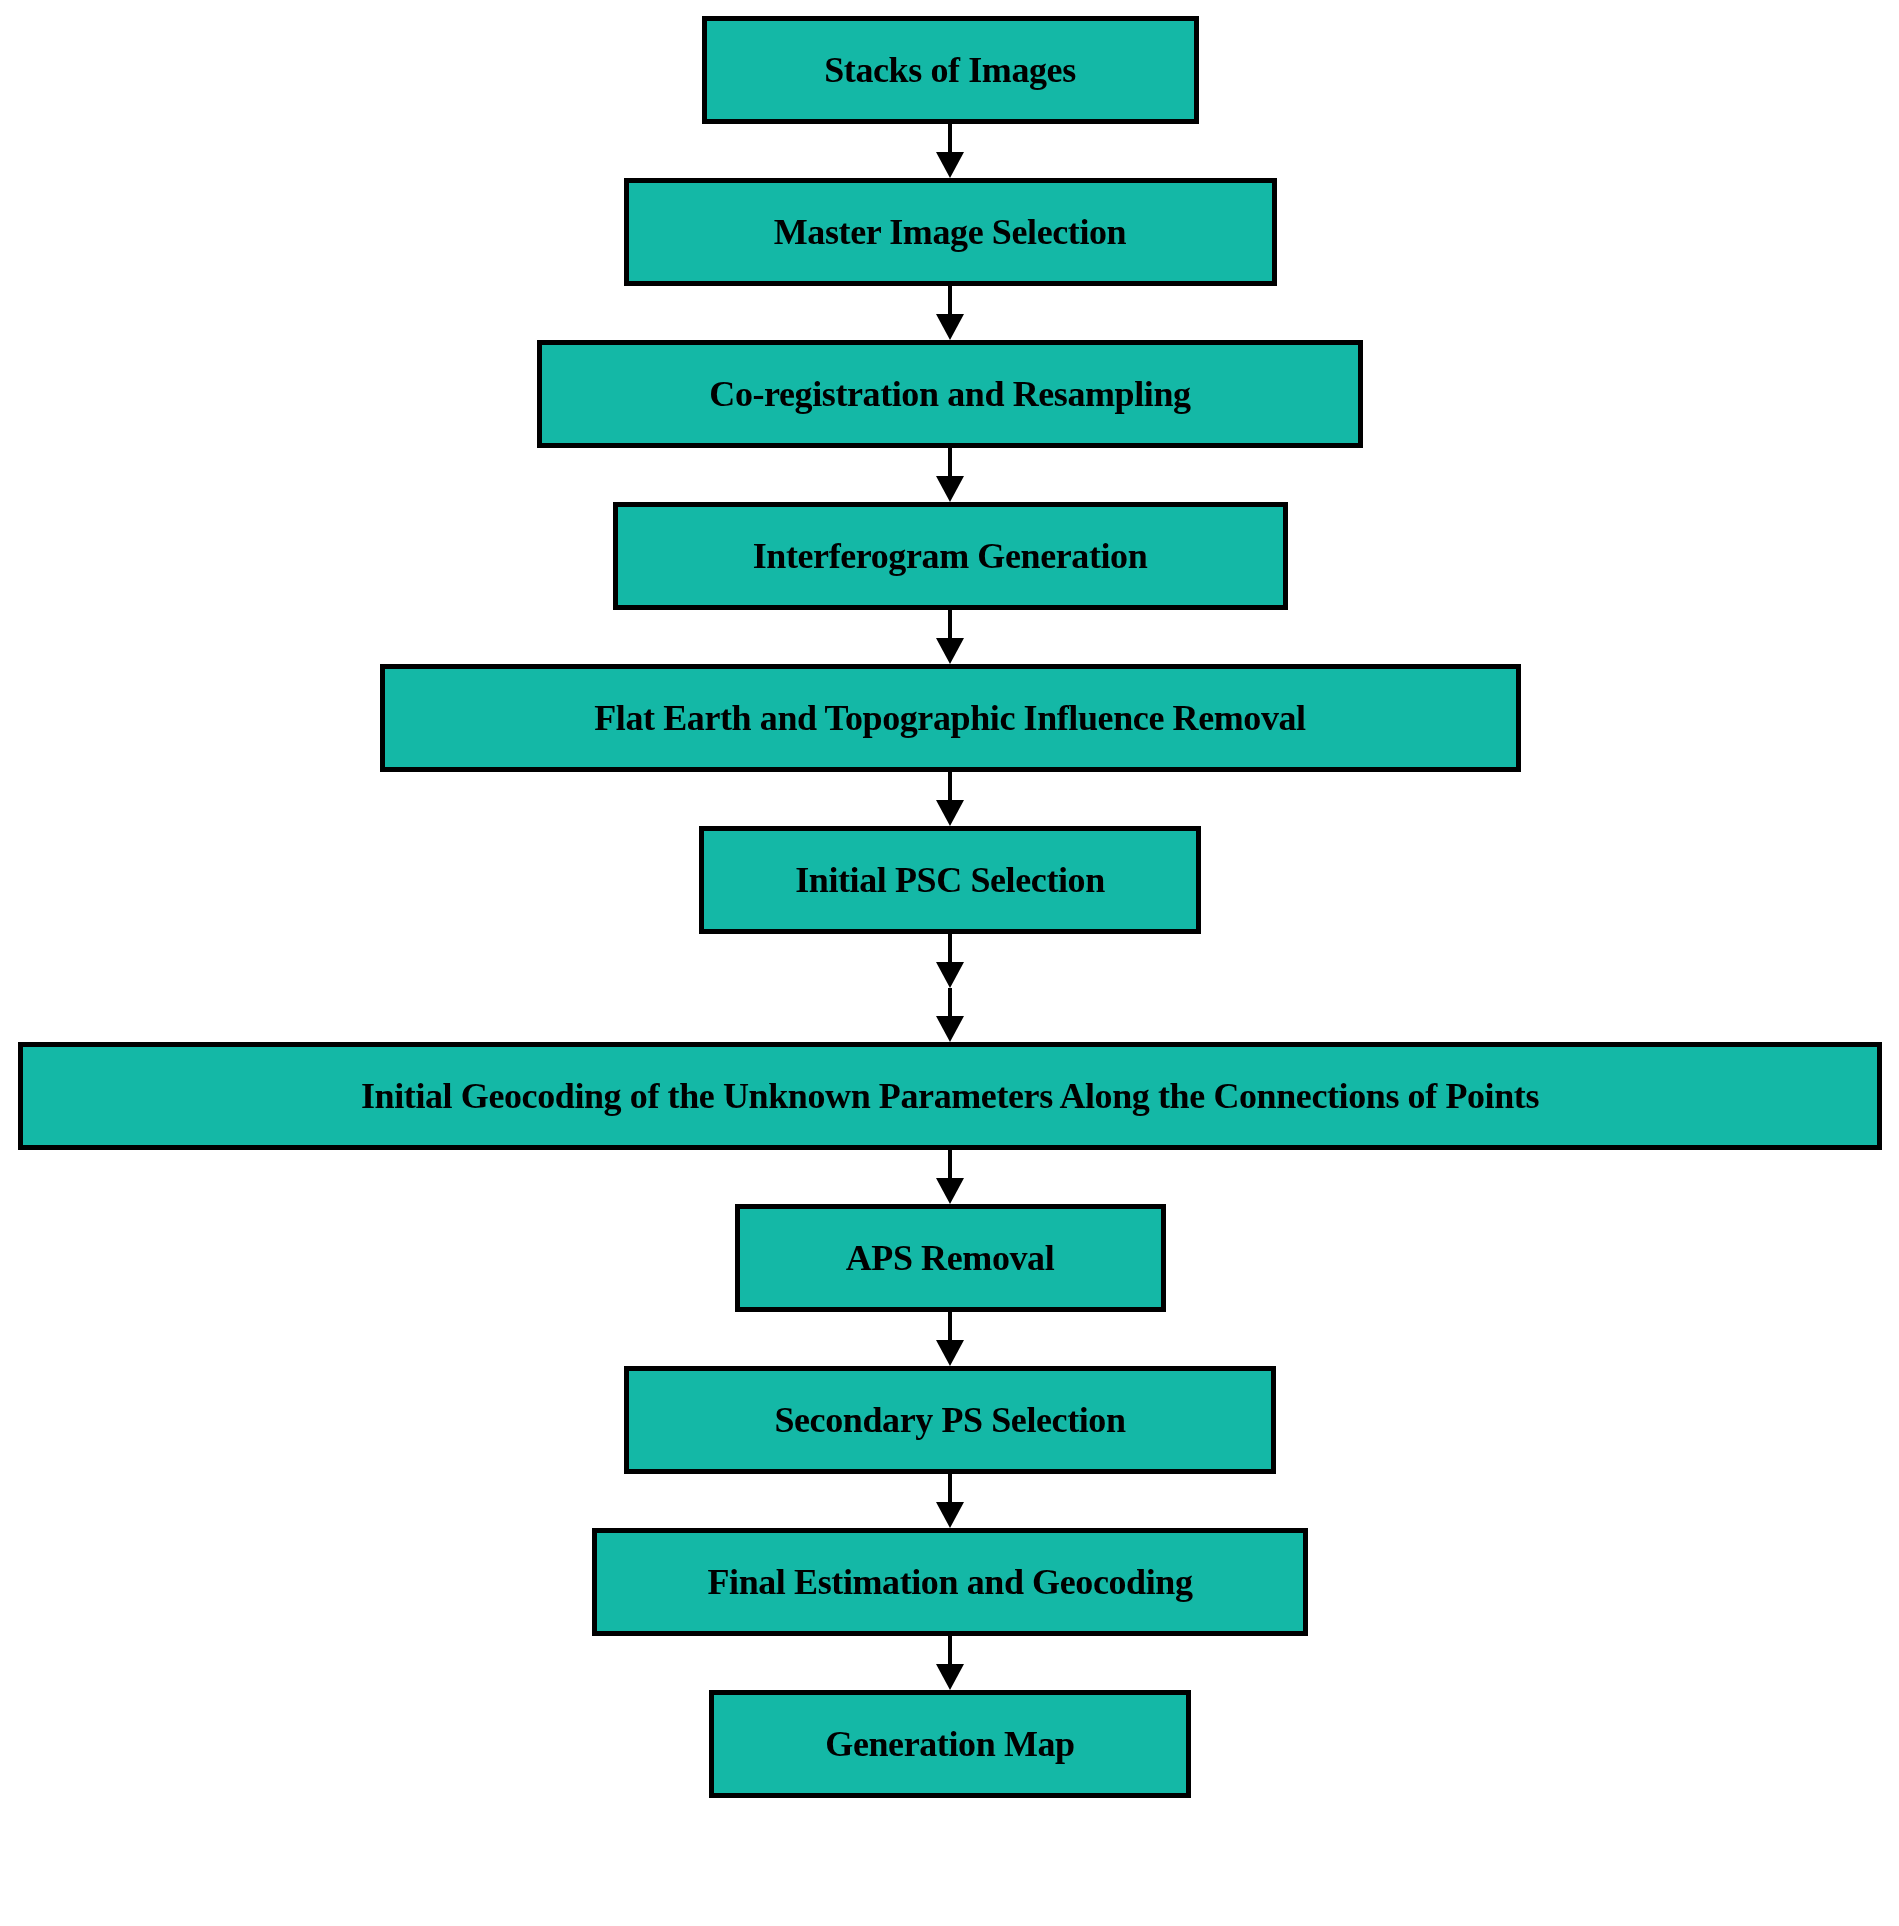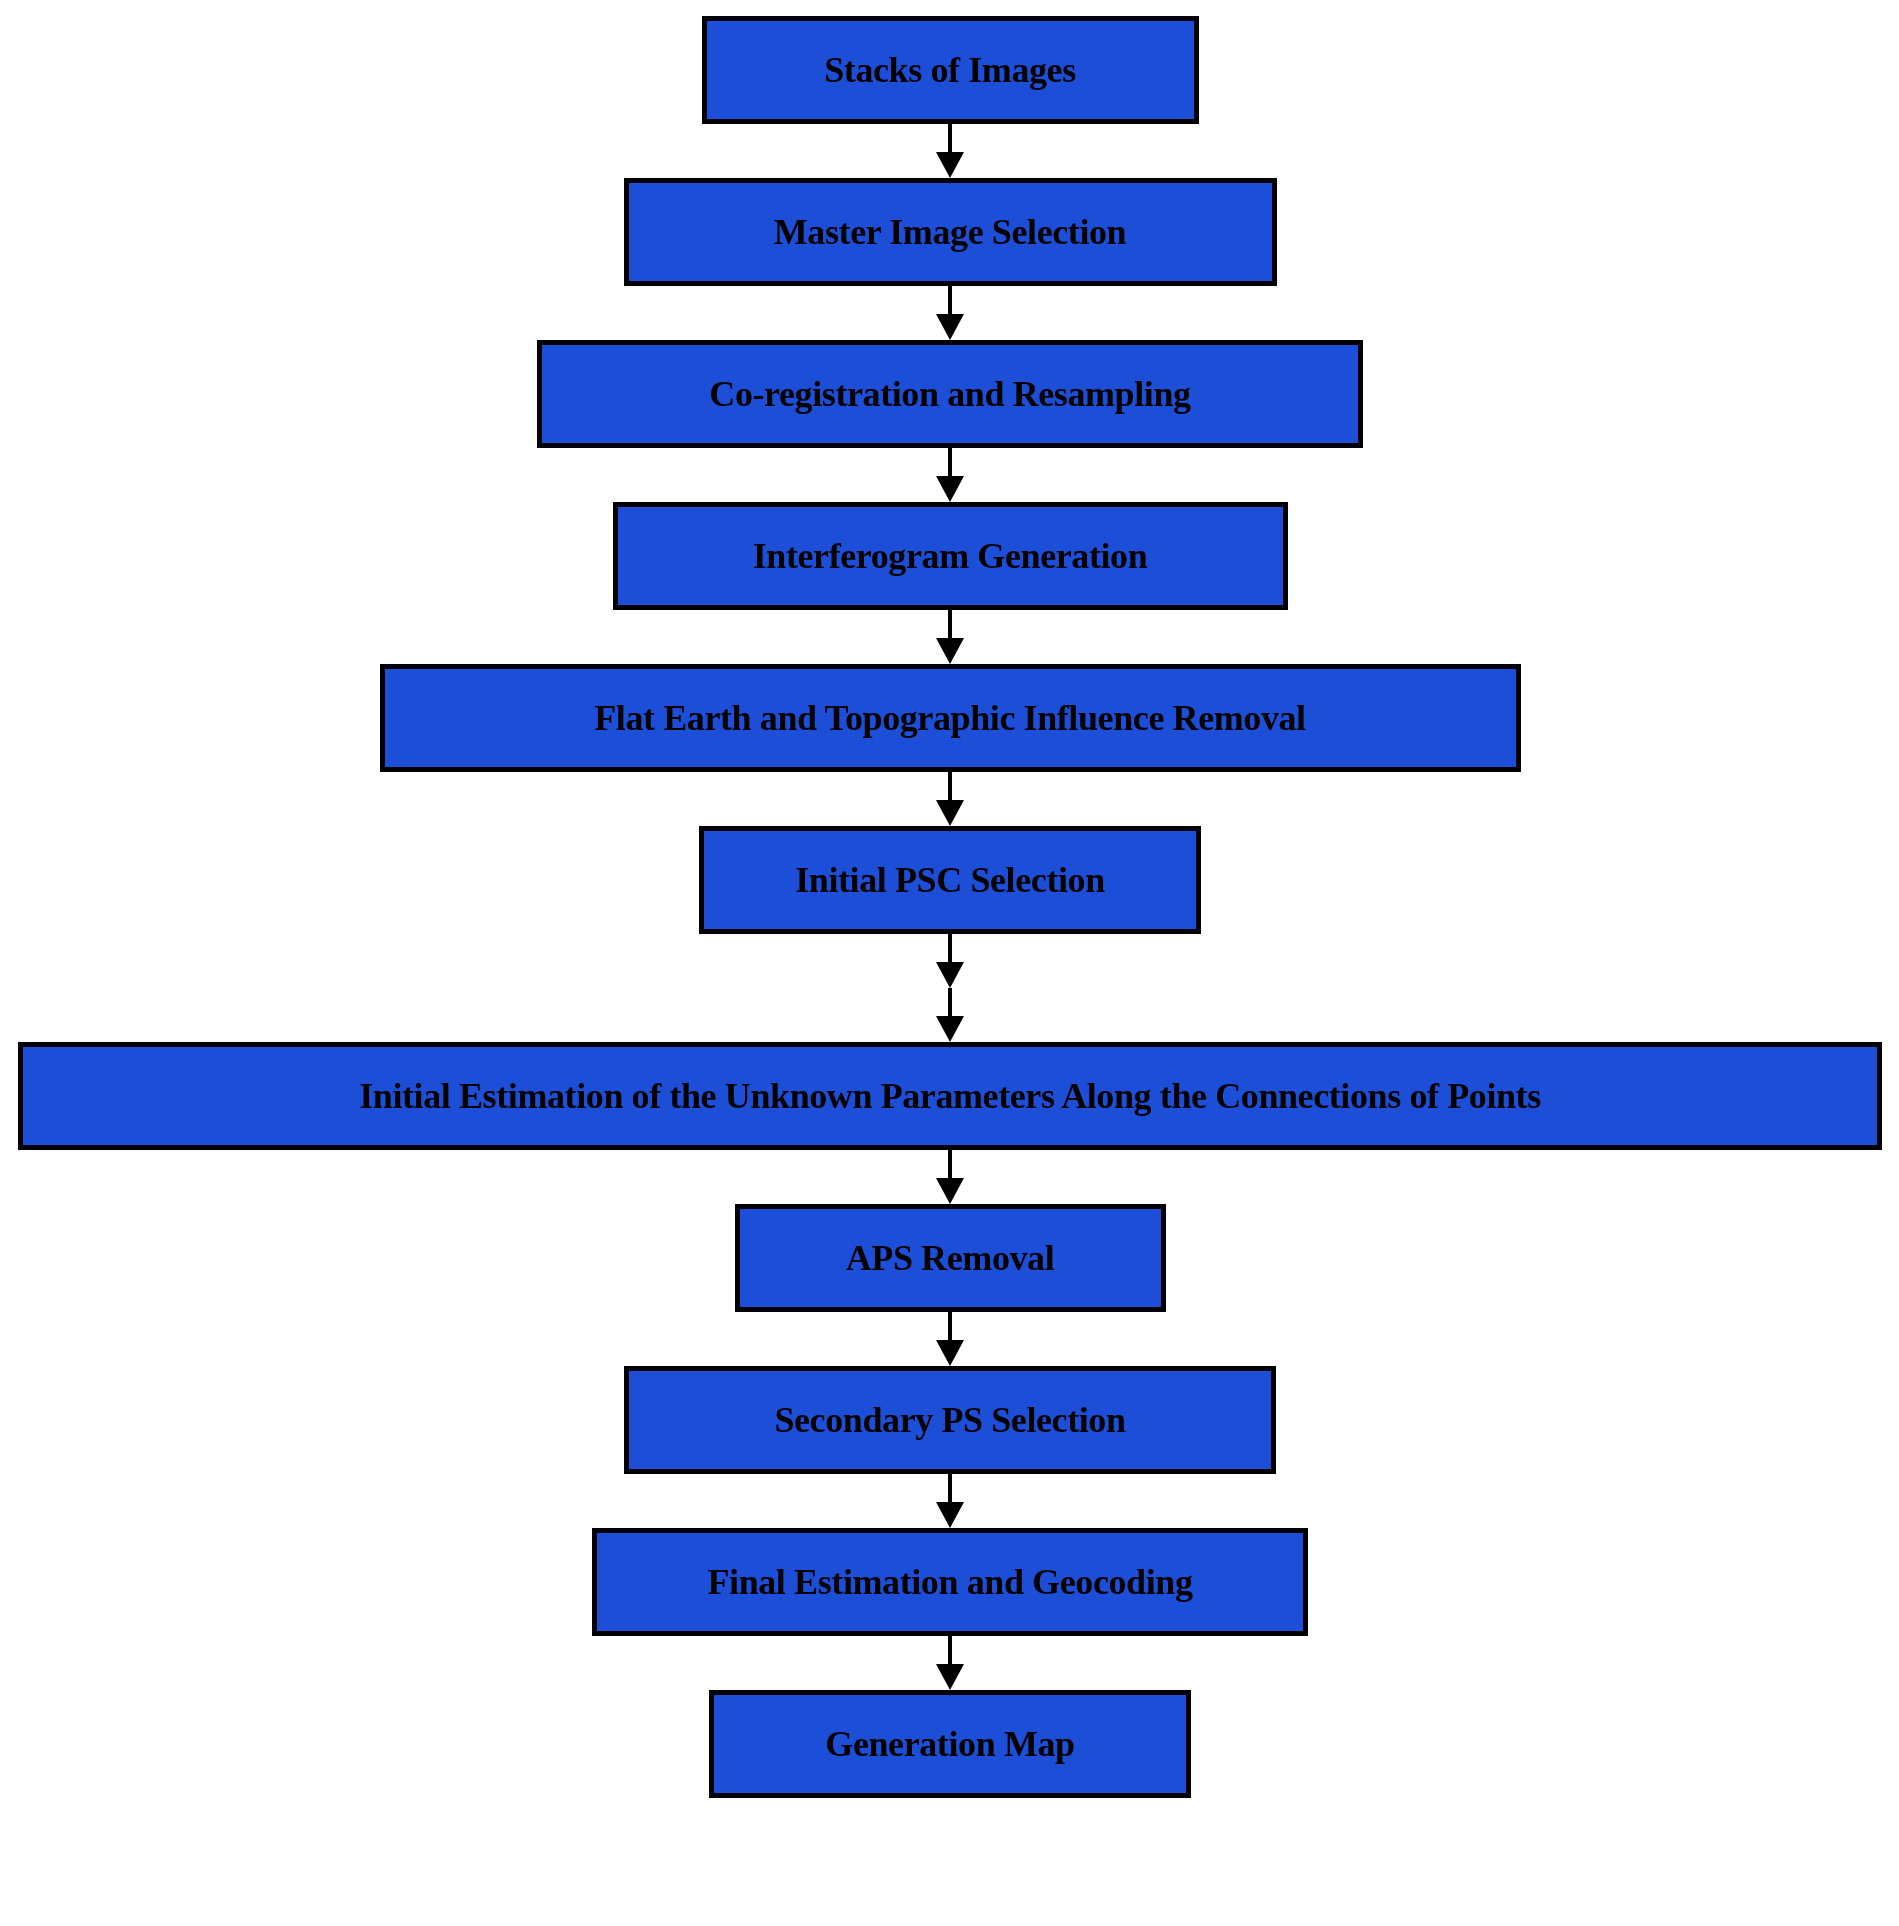--- a/index.html
+++ b/index.html
@@ -16,21 +16,21 @@
     display: flex;
     flex-direction: column;
     align-items: center;
     background: #ffffff;
     overflow: hidden;
   }
   .node {
     height: 108px;
     box-sizing: border-box;
     border: 5px solid #000000;
-    background: #1d4ed8;
+    background: #14b8a6;
     display: flex;
     align-items: center;
     justify-content: center;
     flex: 0 0 auto;
   }
   .node-label {
     font-family: "Liberation Serif", "DejaVu Serif", serif;
     font-weight: bold;
     font-size: 36px;
     line-height: 1;
@@ -111,21 +111,21 @@
       <div class="arrow-stem"></div>
       <div class="arrow-head"></div>
     </div>
 
   <div class="arrow">
       <div class="arrow-stem"></div>
       <div class="arrow-head"></div>
     </div>
 
   <div class="node" style="width:1864px">
-    <span class="node-label">Initial Estimation of the Unknown Parameters Along the Connections of Points</span>
+    <span class="node-label">Initial Geocoding of the Unknown Parameters Along the Connections of Points</span>
   </div>
   <div class="arrow">
       <div class="arrow-stem"></div>
       <div class="arrow-head"></div>
     </div>
 
   <div class="node" style="width:431px">
     <span class="node-label">APS Removal</span>
   </div>
   <div class="arrow">

